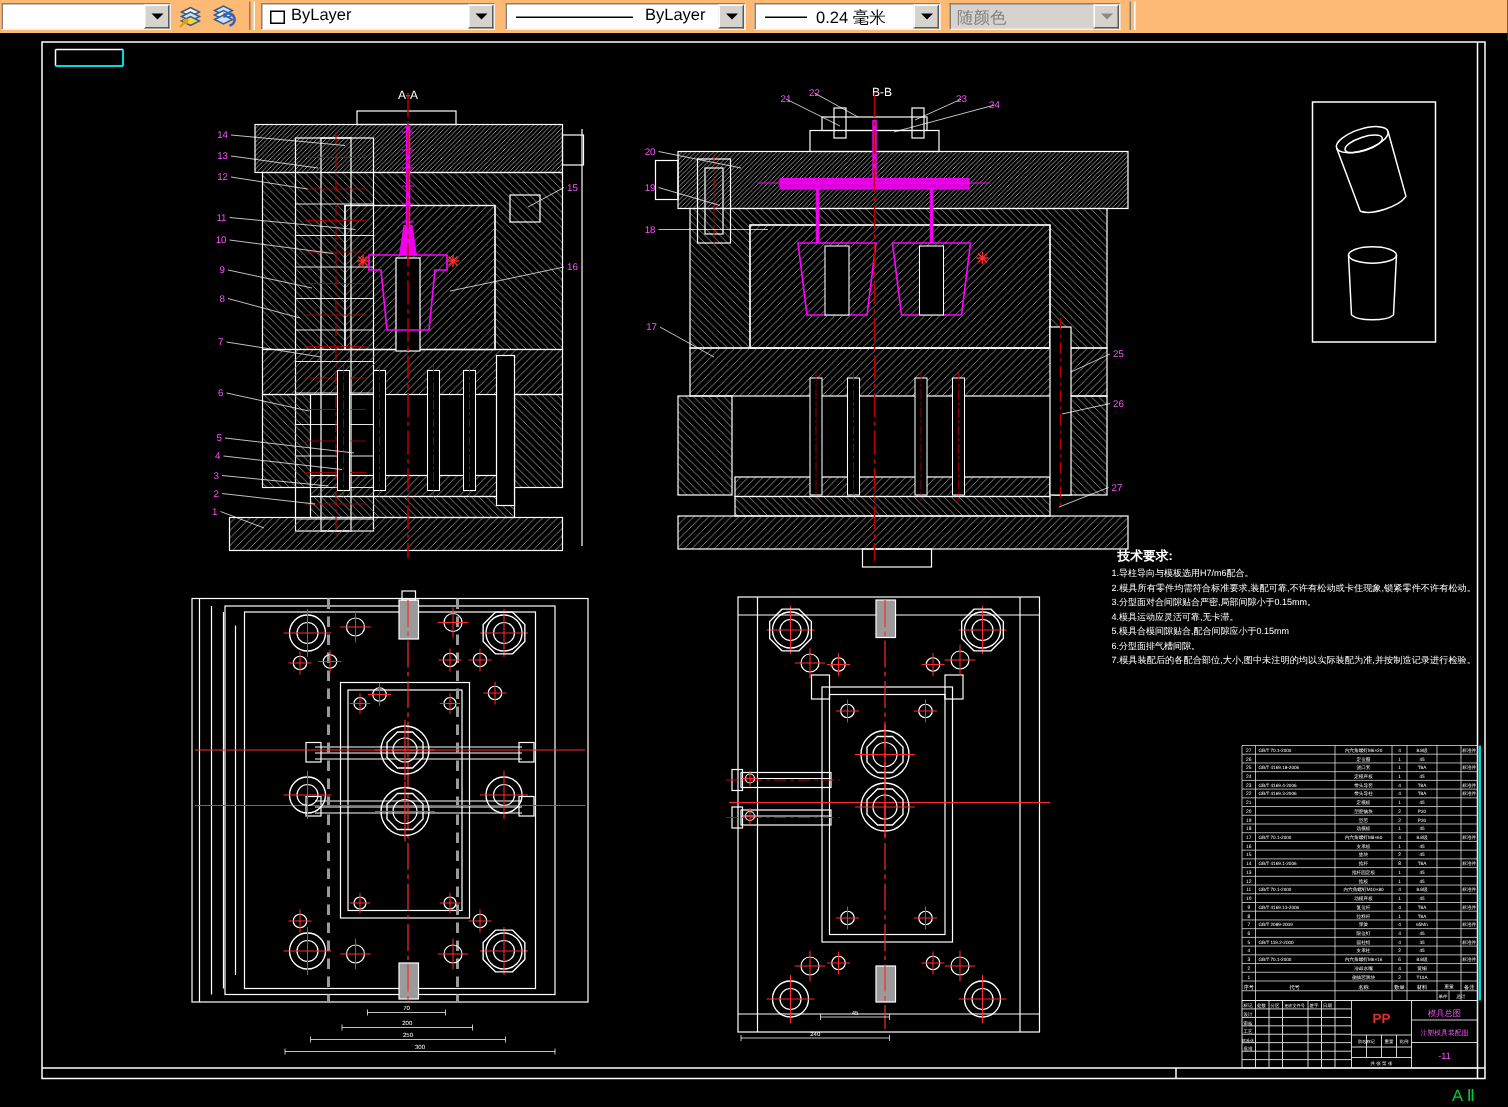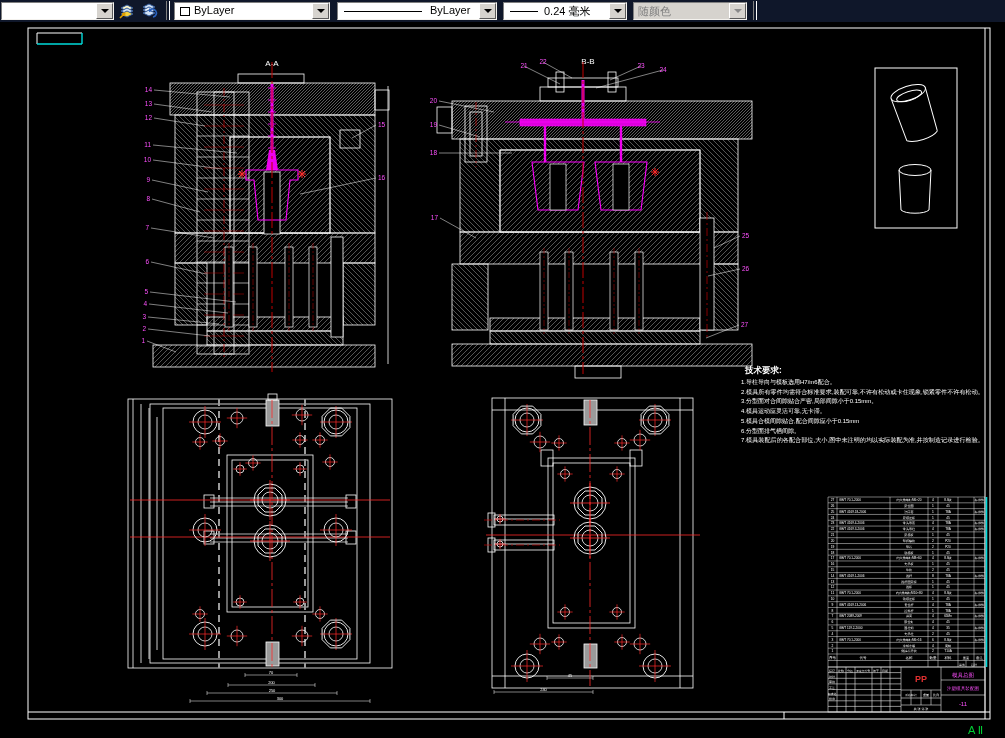--- a/index.html
+++ b/index.html
@@ -1,18 +1,18 @@
 <!DOCTYPE html>
 <html><head>
 <meta charset="utf-8">
 <style>
   html,body{margin:0;padding:0;width:1005px;height:738px;background:#000;overflow:hidden;
     font-family:"Liberation Sans",sans-serif;}
   
-  #toolbar{position:absolute;left:0;top:0;width:1005px;height:22px;background:#0f172a;
+  #toolbar{position:absolute;left:0;top:0;width:1005px;height:22px;background:#fdba74;
     border-bottom:5px solid #0c4a6e;}
   .combo{position:absolute;top:2px;height:16px;background:#fff;
     border:1px solid;border-color:#808080 #f4f2ee #f4f2ee #808080;font-size:11px;color:#000;}
   .combo .val{position:absolute;left:4px;top:1px;white-space:nowrap;}
   .combo .arrow{position:absolute;right:0px;top:0px;width:15px;height:14px;background:#d6d3ce;
     border:1px solid;border-color:#fff #5a5a5a #5a5a5a #fff;}
   .combo .arrow:after{content:"";position:absolute;left:4px;top:5px;border:4px solid transparent;
     border-top-color:#000;}
   .combo.disabled{background:#d6d3ce;color:#808080;}
   .combo.disabled .arrow:after{border-top-color:#8a8a8a;}

